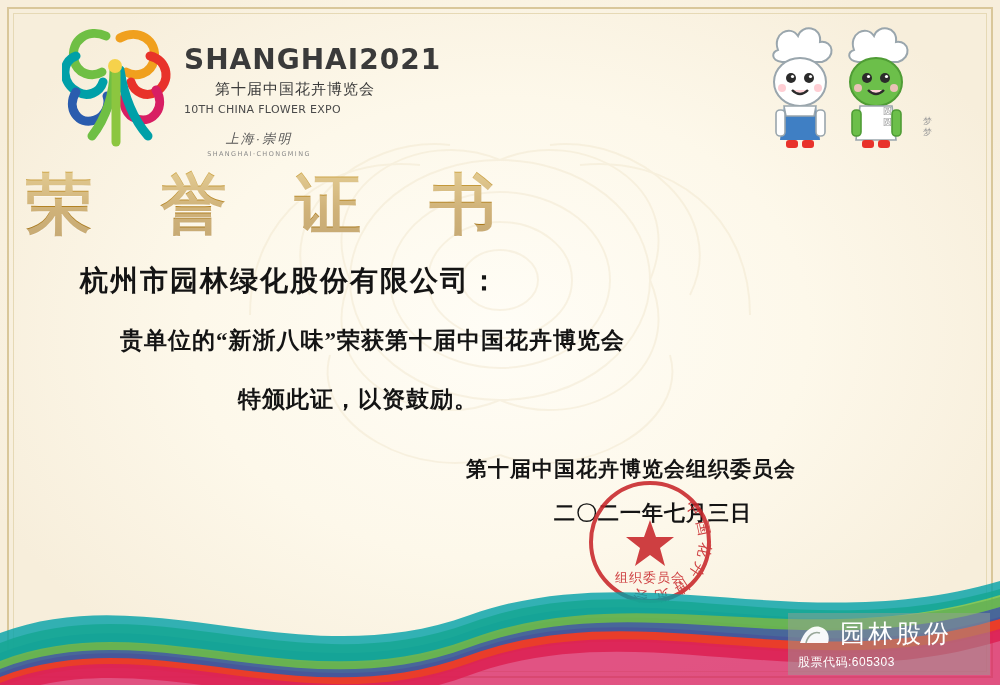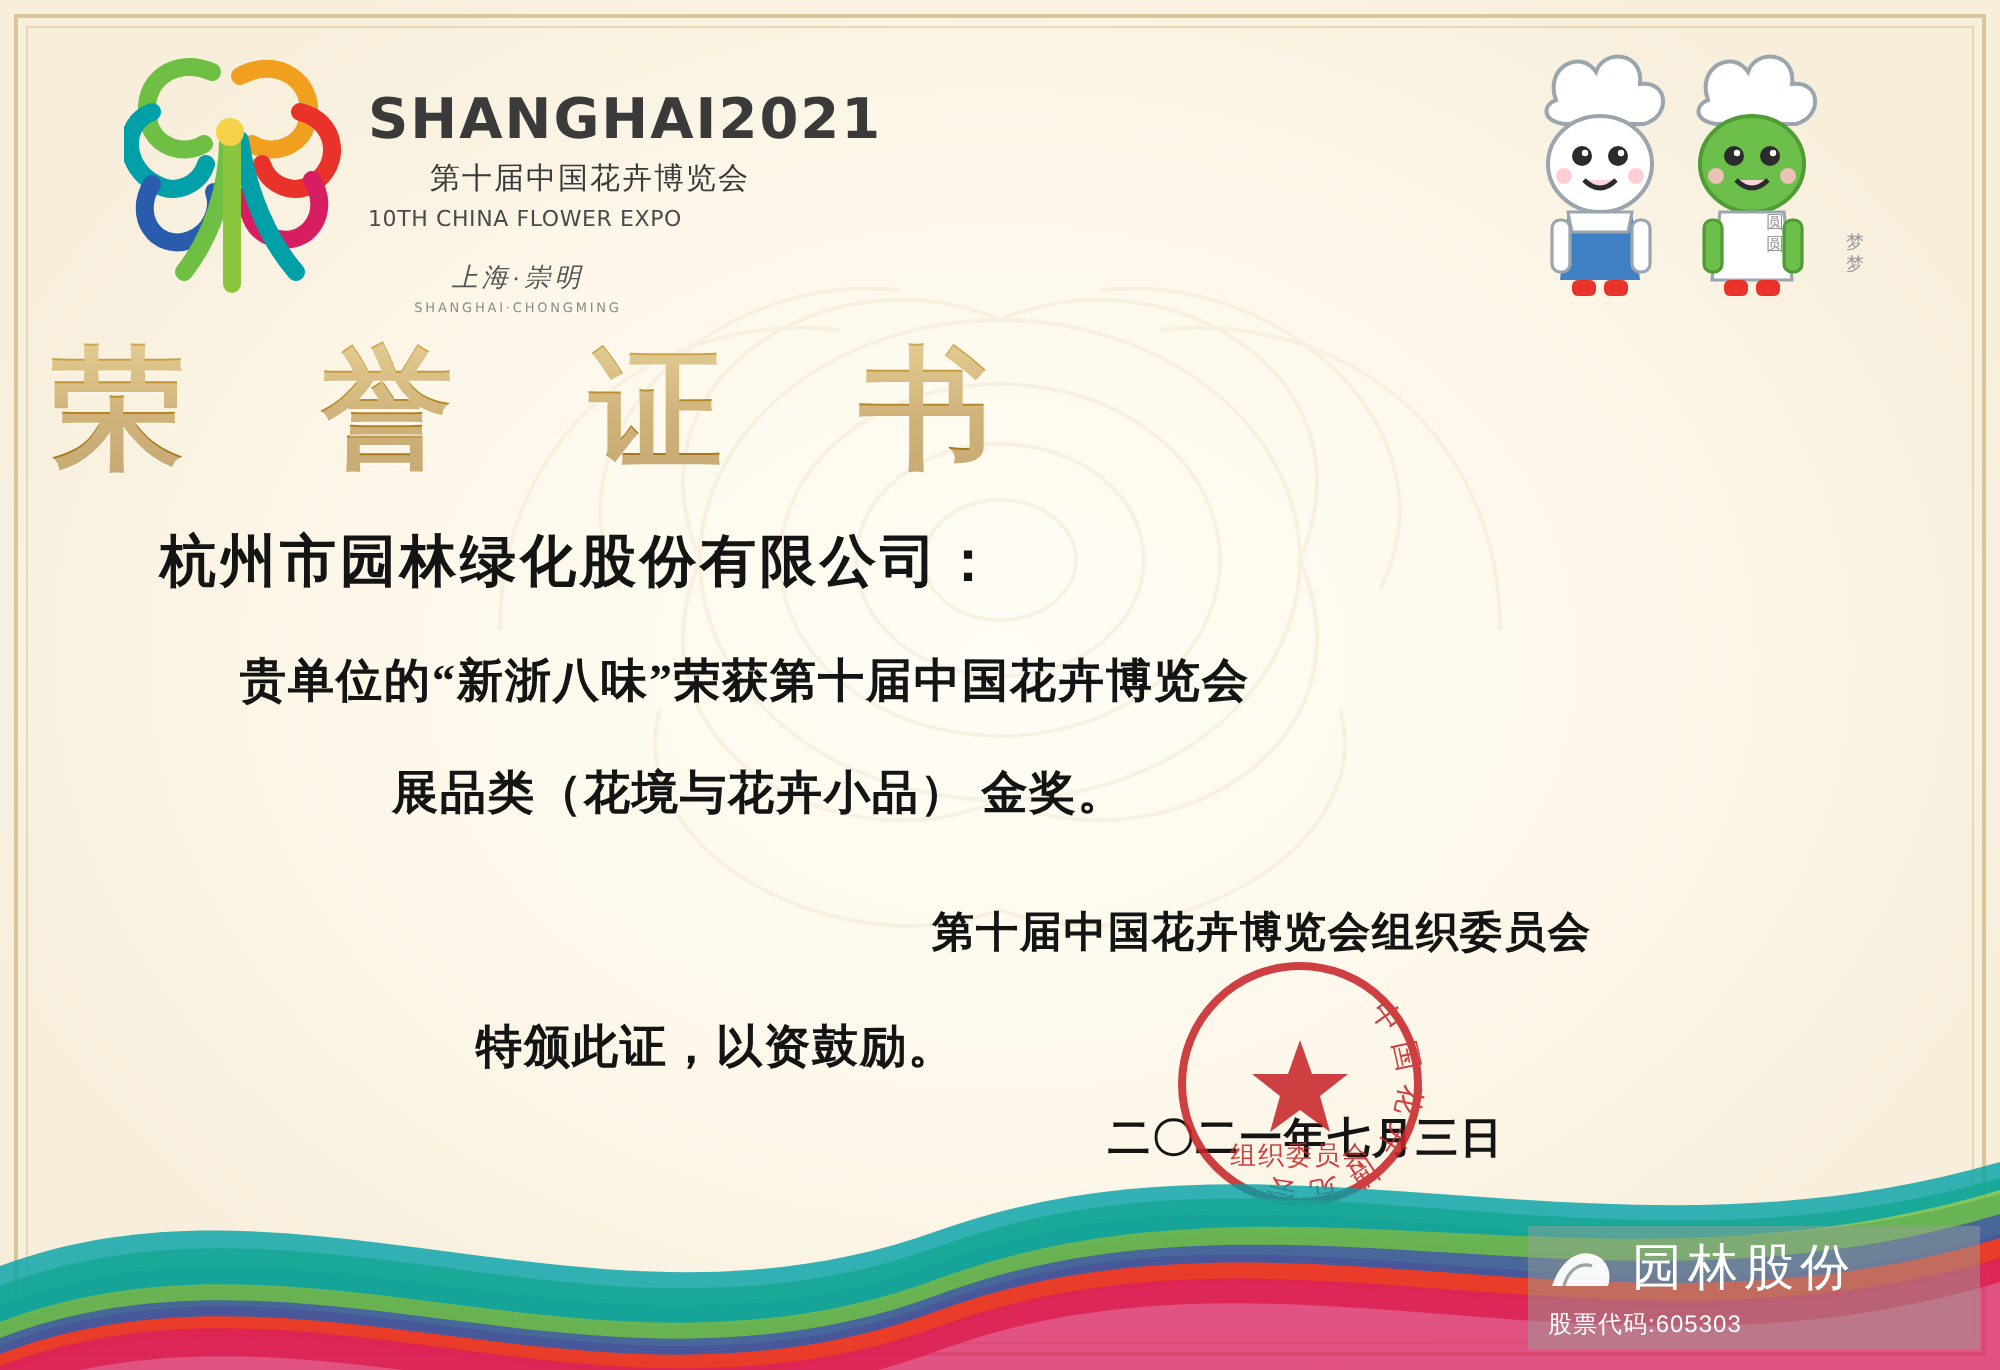--- a/index.html
+++ b/index.html
@@ -103,21 +103,21 @@
   
   .seal{
     position:absolute;left:586px;top:478px;width:128px;height:128px;
     opacity:.88;
   }
   
   .ribbons{position:absolute;left:0;bottom:0;width:1000px;height:140px;}
   
   .brand{
     position:absolute;right:10px;bottom:10px;
-    width:226px;height:62px;
+    width:202px;height:62px;
     background:rgba(150,160,150,.48);
     display:flex;flex-direction:column;justify-content:center;
     padding-left:10px;box-sizing:border-box;
     color:#ffffff;
   }
   .brand-row{display:flex;align-items:center;}
   .brand-name{font-size:25px;letter-spacing:3px;margin-left:8px;font-family:"Liberation Sans",sans-serif;}
   .brand-code{font-size:12px;margin-top:4px;letter-spacing:.5px;}
 </style>
 </head>
@@ -210,23 +210,22 @@
     </svg>
     <div class="mascot-label">圆<br>圆</div>
     <div class="mascot-label2">梦<br>梦</div>
   </div>
 
   <div class="title">荣 誉 证 书</div>
 
   <div class="body-text">
     <div class="line l-recipient">杭州市园林绿化股份有限公司：</div>
     <div class="line l-2">贵单位的“新浙八味”荣获第十届中国花卉博览会</div>
-    <div class="line l-3">展品类（花境与花卉小品）  金奖。</div>
+    <div class="line l-4">特颁此证，以资鼓励。</div>
     <div class="line l-org">第十届中国花卉博览会组织委员会</div>
-    <div class="line l-4">特颁此证，以资鼓励。</div>
     <div class="line l-date">二〇二一年七月三日</div>
   </div>
 
   <svg class="seal" viewBox="0 0 128 128">
     <circle cx="64" cy="64" r="59" fill="none" stroke="#c8262a" stroke-width="4"></circle>
     <path id="sealArc" d="M64 14 A50 50 0 1 1 63.9 14" fill="none"></path>
     <text fill="#c8262a" font-size="15" font-family="Liberation Serif, serif" letter-spacing="5">
       <textPath href="#sealArc" startOffset="12%">中国花卉博览会</textPath>
     </text>
     <polygon points="64,42 70,59 88,59 74,70 79,88 64,77 49,88 54,70 40,59 58,59" fill="#c8262a"></polygon>

